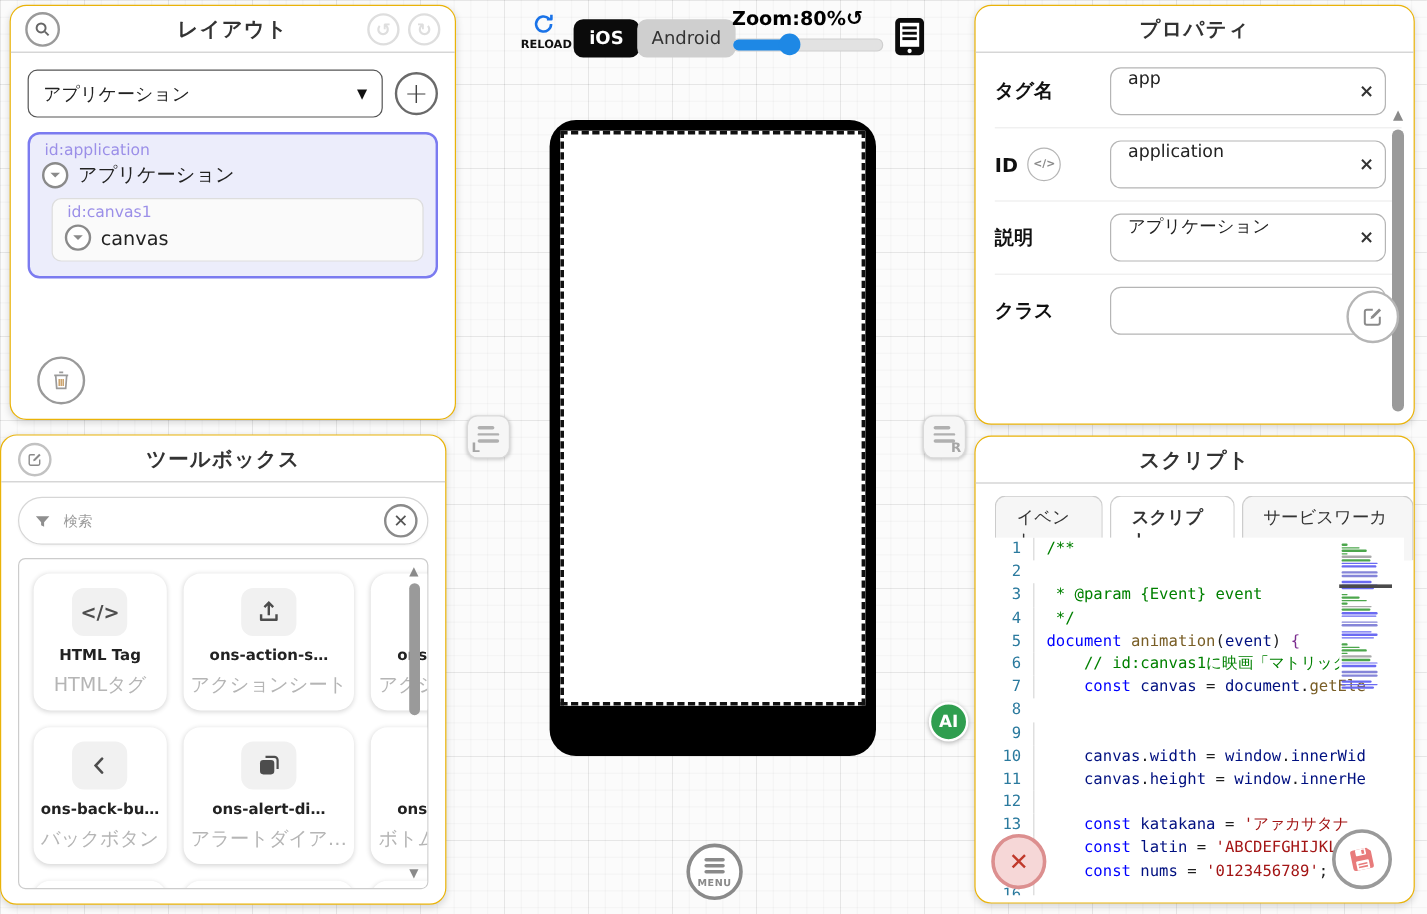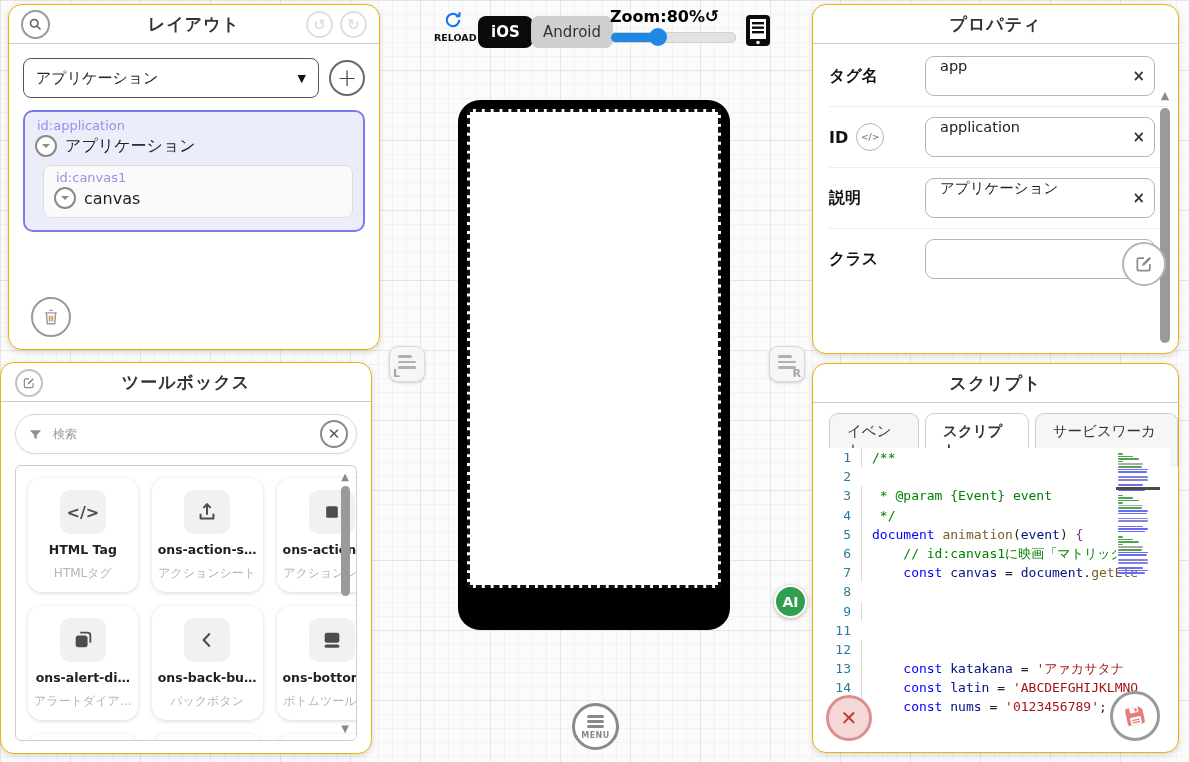--- a/index.html
+++ b/index.html
@@ -47,21 +47,21 @@
   #toolbox-search input{border:none;outline:none;flex:1;font-size:12px;color:#444;margin-left:8px;font-family:inherit;background:transparent;}
   #toolbox-search input::placeholder{color:#9a9a9a;}
   #search-clear{width:28px;height:28px;border:2px solid #8a8a8a;color:#555;font-size:15px;font-weight:bold;}
   #cards-wrap{position:absolute;left:14px;right:14px;top:102px;bottom:12px;border:1px solid #ccc;border-radius:6px;
     padding:12px 24px 0 12px;overflow:hidden;}
   #cards-grid{display:grid;grid-template-columns:repeat(3,1fr);gap:14px;}
   .card{background:#fff;border-radius:14px;box-shadow:0 1px 4px rgba(0,0,0,.16);padding:12px 6px 10px 6px;
     display:flex;flex-direction:column;align-items:center;gap:8px;height:92px;}
   .card-icon{width:46px;height:46px;border-radius:10px;background:#f1f1f1;display:flex;align-items:center;justify-content:center;color:#4d4d4d;}
   .card-name{font-weight:bold;font-size:12.5px;color:#222;white-space:nowrap;}
-  .card-sub{font-size:12px;color:#b5b5b5;white-space:nowrap;}
+  .card-sub{font-size:16px;color:#b5b5b5;white-space:nowrap;}
   .vscroll{position:absolute;right:4px;top:6px;bottom:6px;width:14px;display:flex;flex-direction:column;align-items:center;}
   .vscroll .arrow{color:#8a8a8a;font-size:10px;line-height:10px;}
   .vscroll .thumb{width:9px;background:#9a9a9a;border-radius:5px;margin-top:4px;}
   
   .topbar-item{position:absolute;z-index:2;}
   #reload-btn{left:434px;top:10px;width:38px;text-align:center;}
   #reload-btn .lbl{font-size:9.5px;font-weight:bold;color:#111;margin-top:-2px;}
   #ios-btn{left:478px;top:16px;height:32px;background:#0b0b0b;color:#fff;border-radius:8px;display:flex;
     align-items:center;padding:0 13px;font-size:15px;font-weight:bold;}
   #android-btn{left:531px;top:16px;height:32px;background:#cfcfcf;color:#333;border-radius:8px;display:flex;
@@ -224,36 +224,36 @@
           <div class="card-icon">
             <svg width="20" height="20" viewBox="0 0 24 24">
               <rect x="5" y="5" width="14" height="14" rx="2" fill="currentColor"></rect>
             </svg>
           </div>
           <div class="card-name">ons-action-s…</div>
           <div class="card-sub">アクションシー…</div>
         </div>
         <div class="card">
           <div class="card-icon">
+            <svg width="20" height="20" viewBox="0 0 24 24" fill="none" stroke="currentColor" stroke-width="2.6" stroke-linecap="round">
+              <path d="M14.5 5L8 12l6.5 7"></path>
+            </svg>
+          </div>
+          <div class="card-name">ons-back-bu…</div>
+          <div class="card-sub">バックボタン</div>
+        </div>
+        <div class="card">
+          <div class="card-icon">
             <svg width="22" height="22" viewBox="0 0 24 24" fill="none" stroke="currentColor" stroke-width="2">
               <rect x="4" y="7" width="13" height="13" rx="3" fill="currentColor" stroke="none"></rect>
               <path d="M9 4h8a3 3 0 013 3v8"></path>
             </svg>
           </div>
           <div class="card-name">ons-alert-di…</div>
           <div class="card-sub">アラートダイア…</div>
-        </div>
-        <div class="card">
-          <div class="card-icon">
-            <svg width="20" height="20" viewBox="0 0 24 24" fill="none" stroke="currentColor" stroke-width="2.6" stroke-linecap="round">
-              <path d="M14.5 5L8 12l6.5 7"></path>
-            </svg>
-          </div>
-          <div class="card-name">ons-back-bu…</div>
-          <div class="card-sub">バックボタン</div>
         </div>
         <div class="card">
           <div class="card-icon">
             <svg width="22" height="22" viewBox="0 0 24 24">
               <rect x="4" y="4" width="16" height="11" rx="2.5" fill="currentColor"></rect>
               <rect x="4" y="17" width="16" height="3.4" rx="1.7" fill="currentColor"></rect>
             </svg>
           </div>
           <div class="card-name">ons-bottom-…</div>
           <div class="card-sub">ボトムツールバー</div>
@@ -396,21 +396,22 @@
     <div id="code-lines">
         <div class="code-line"><span class="code-num">1</span><span class="code-txt"><span class="tk-com">/**</span></span></div>
         <div class="code-line"><span class="code-num">2</span></div>
         <div class="code-line"><span class="code-num">3</span><span class="code-txt"><span class="tk-com"> * @param {Event} event</span></span></div>
         <div class="code-line"><span class="code-num">4</span><span class="code-txt"><span class="tk-com"> */</span></span></div>
         <div class="code-line"><span class="code-num">5</span><span class="code-txt"><span class="tk-kw">document</span><span class="tk-pl"> </span><span class="tk-fn">animation</span><span class="tk-pl">(</span><span class="tk-var">event</span><span class="tk-pl">) </span><span class="tk-br">{</span></span></div>
         <div class="code-line"><span class="code-num">6</span><span class="code-txt"><span class="tk-com">    // id:canvas1に映画「マトリック</span></span></div>
         <div class="code-line"><span class="code-num">7</span><span class="code-txt"><span class="tk-pl">    </span><span class="tk-kw">const</span><span class="tk-pl"> </span><span class="tk-var">canvas</span><span class="tk-pl"> = </span><span class="tk-var">document</span><span class="tk-pl">.</span><span class="tk-fn">getEle</span></span></div>
         <div class="code-line"><span class="code-num">8</span></div>
         <div class="code-line"><span class="code-num">9</span><span class="code-txt"></span></div>
-        <div class="code-line"><span class="code-num">11</span></div>
+        <div class="code-line"><span class="code-num">10</span><span class="code-txt"><span class="tk-pl">    </span><span class="tk-var">canvas</span><span class="tk-pl">.</span><span class="tk-var">width</span><span class="tk-pl"> = </span><span class="tk-var">window</span><span class="tk-pl">.</span><span class="tk-var">innerWid</span></span></div>
+        <div class="code-line"><span class="code-num">11</span><span class="code-txt"><span class="tk-pl">    </span><span class="tk-var">canvas</span><span class="tk-pl">.</span><span class="tk-var">height</span><span class="tk-pl"> = </span><span class="tk-var">window</span><span class="tk-pl">.</span><span class="tk-var">innerHe</span></span></div>
         <div class="code-line"><span class="code-num">12</span><span class="code-txt"></span></div>
         <div class="code-line"><span class="code-num">13</span><span class="code-txt"><span class="tk-pl">    </span><span class="tk-kw">const</span><span class="tk-pl"> </span><span class="tk-var">katakana</span><span class="tk-pl"> = </span><span class="tk-str">'アァカサタナ</span></span></div>
         <div class="code-line"><span class="code-num">14</span><span class="code-txt"><span class="tk-pl">    </span><span class="tk-kw">const</span><span class="tk-pl"> </span><span class="tk-var">latin</span><span class="tk-pl"> = </span><span class="tk-str">'ABCDEFGHIJKLMNO</span></span></div>
         <div class="code-line"><span class="code-num">15</span><span class="code-txt"><span class="tk-pl">    </span><span class="tk-kw">const</span><span class="tk-pl"> </span><span class="tk-var">nums</span><span class="tk-pl"> = </span><span class="tk-str">'0123456789'</span><span class="tk-pl">;</span></span></div>
         <div class="code-line"><span class="code-num">16</span><span class="code-txt"></span></div>
       </div>
     <div id="minimap">
         <div id="minimap-marker"></div>
         <div class="mrow" style="width: 5.4px; background: rgb(76, 166, 76);"></div>
         <div class="mrow" style="width: 15px; background: rgb(76, 166, 76);"></div>

